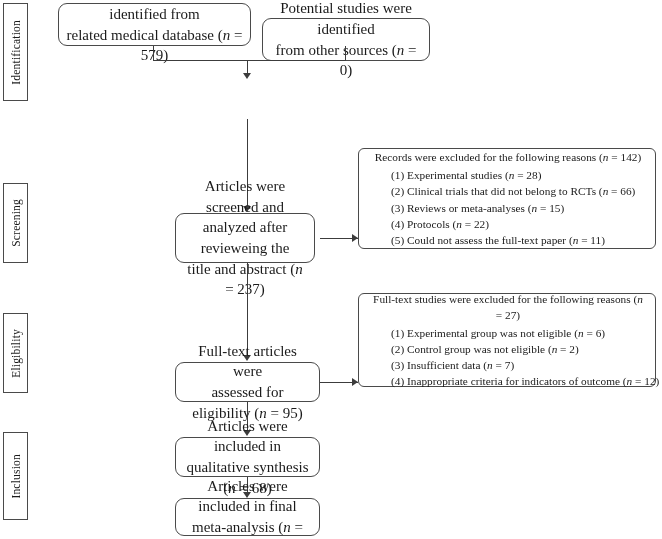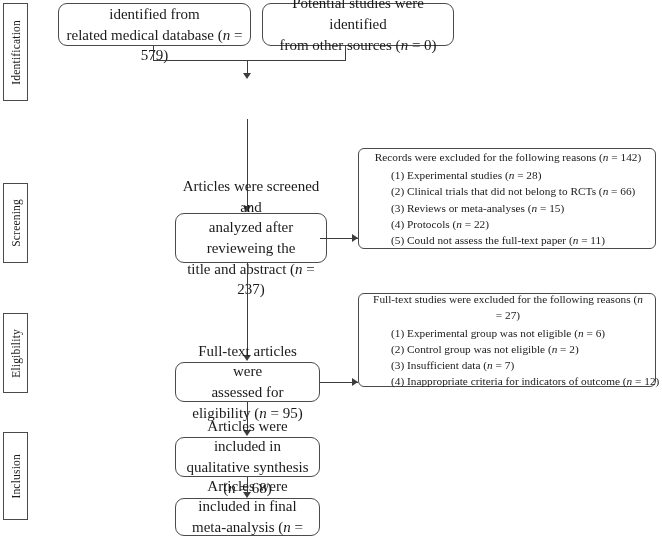--- a/index.html
+++ b/index.html
@@ -128,38 +128,38 @@
     <span class="stage-label">Inclusion</span>
   </div>
 
   <div class="node rounded" style="left:58px; top:3px; width:193px; height:43px;">
     <span class="node-text">
       <span>Potential studies were identified from</span><br>
       <span>related medical database (<span class="ital">n</span> = 579)</span>
     </span>
   </div>
 
-  <div class="node rounded" style="left:262px; top:3px; width:192px; height:43px;text-align:center;">
+  <div class="node rounded" style="left:262px; top:18px; width:168px; height:43px;text-align:center;">
     <span class="node-text">
       <span>Potential studies were identified</span><br>
       <span>from other sources (<span class="ital">n</span> = 0)</span>
     </span>
   </div>
 
   <div class="vline" style="left:153px; top:46px; height:15px;"></div>
   <div class="vline" style="left:345px; top:46px; height:15px;"></div>
   <div class="hline" style="left:153px; top:60px; width:193px;"></div>
   <div class="vline" style="left:247px; top:60px; height:15px;"></div>
   <div class="arrow-down" style="left:243px; top:73px;"></div>
 
 
   <div class="vline" style="left:247px; top:119px; height:90px;"></div>
   <div class="arrow-down" style="left:243px; top:206px;"></div>
 
-  <div class="node rounded" style="left:175px; top:213px; width:152px; height:50px;">
+  <div class="node rounded" style="left:175px; top:213px; width:140px; height:50px;">
     <span class="node-text">
       <span>Articles were screened and</span><br>
       <span>analyzed after revieweing the</span><br>
       <span>title and abstract (<span class="ital">n</span> = 237)</span>
     </span>
   </div>
 
   <div class="hline" style="left:320px; top:238px; width:38px;"></div>
   <div class="arrow-right" style="left:352px; top:234px;"></div>
 

